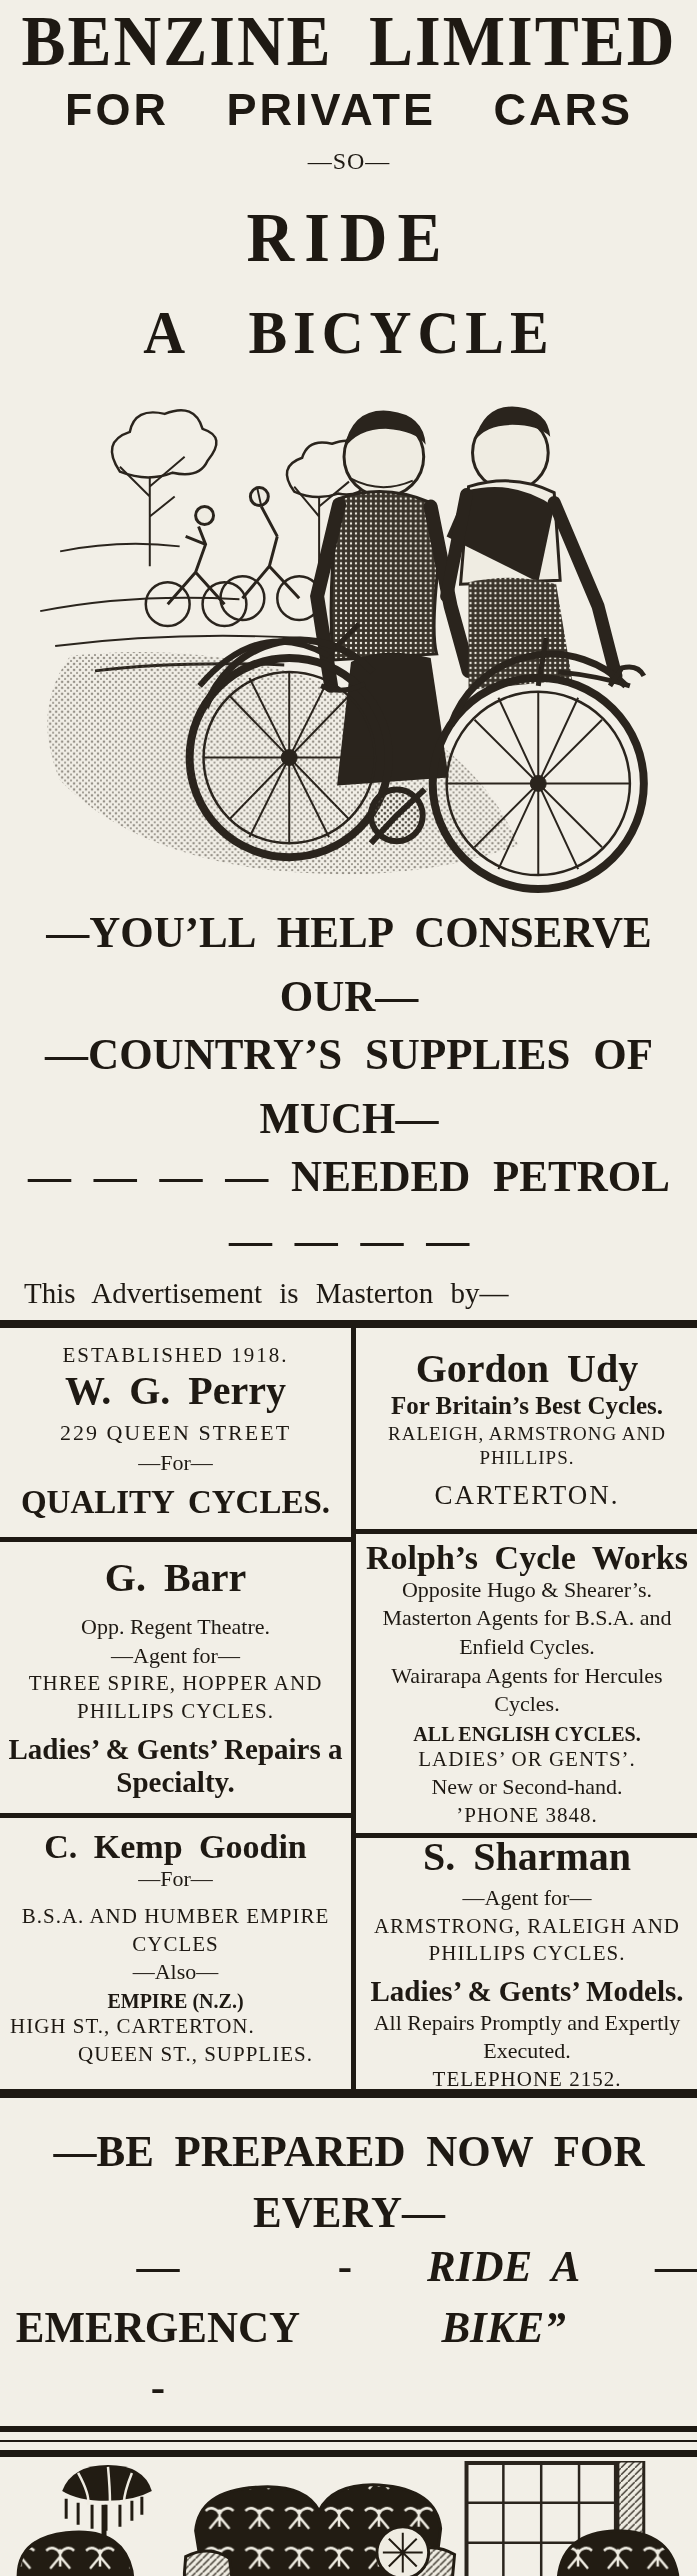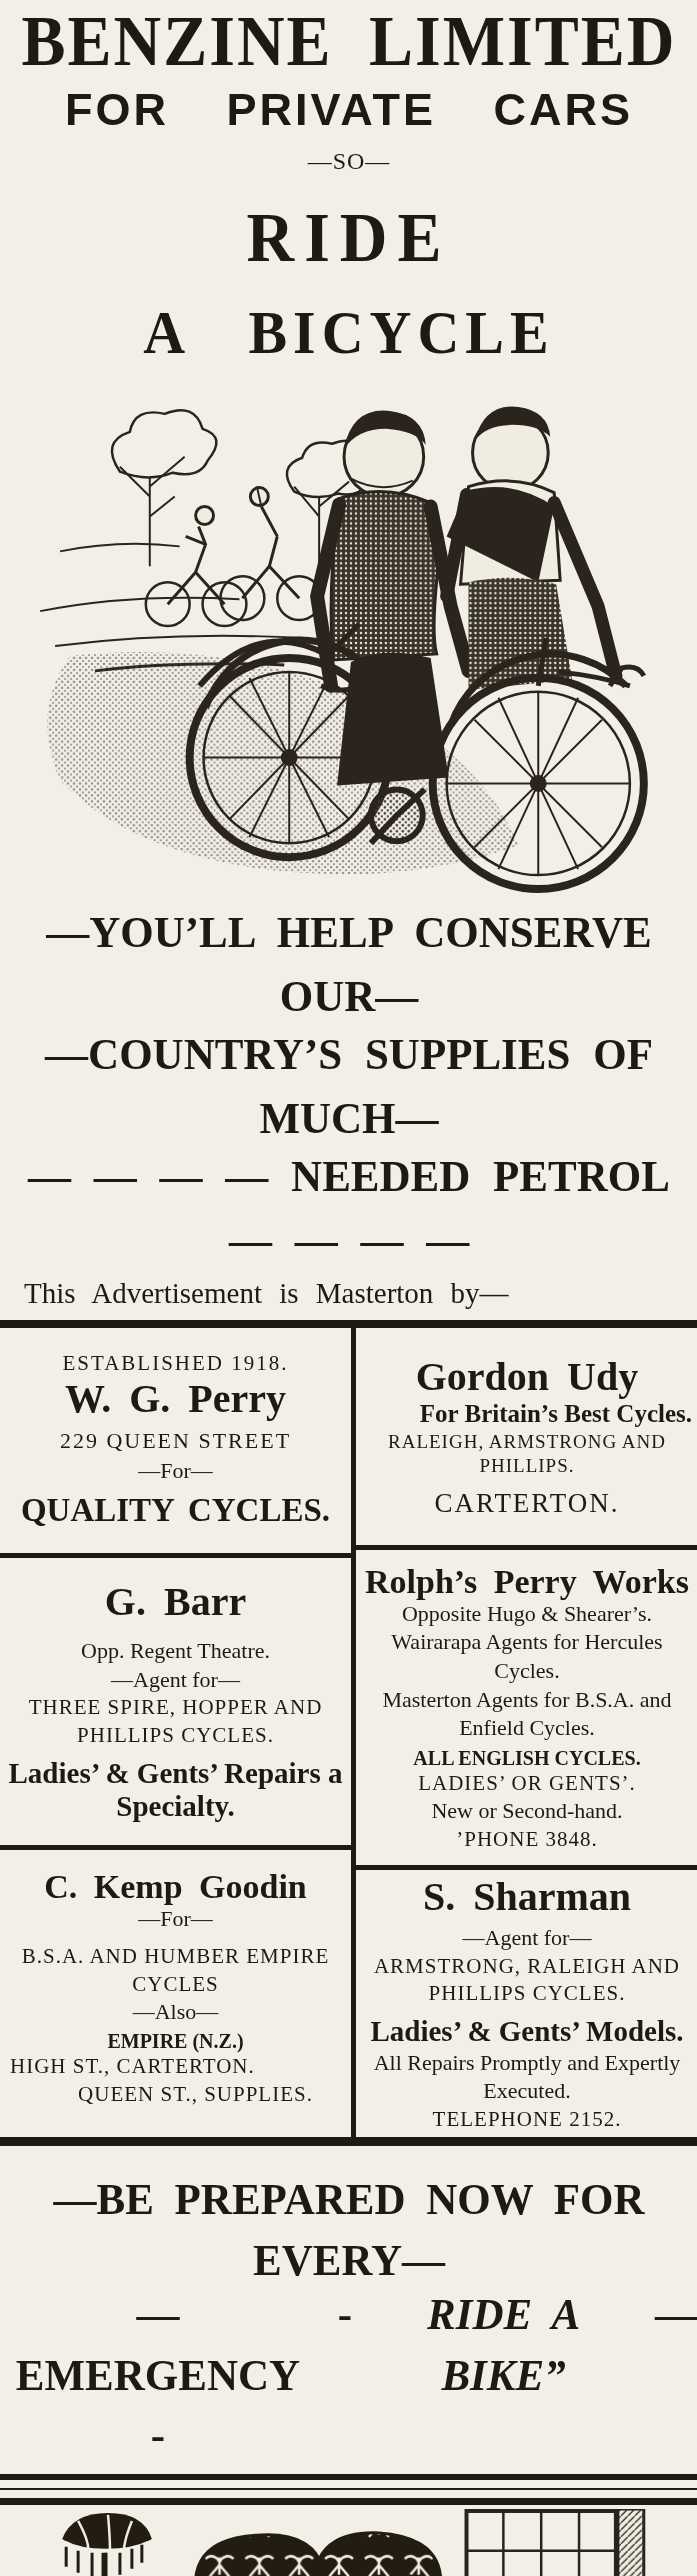--- a/index.html
+++ b/index.html
@@ -65,36 +65,36 @@
     margin-top:10px;
     border-top:8px solid var(--ink);
     border-bottom:9px solid var(--ink);
     display:flex;
   }
   .s-col{display:flex;flex-direction:column;}
   .s-col.left{width:351px;border-right:5px solid var(--ink);}
   .s-col.right{flex:1;}
   .s-cell{
     display:flex;flex-direction:column;justify-content:center;
-    text-align:center;padding:14px 6px;
+    text-align:center;padding:6px 6px;
   }
   .s-cell.rb{border-bottom:5px solid var(--ink);}
   .cell-perry{height:197px;}
   .cell-udy{height:189px;}
   .cell-barr{height:259px;}
   .cell-rolphs{height:287px;}
   .cell-goodin{height:247px;}
   .cell-sharman{height:239px;}
   .sp-eyebrow{font-size:21px;letter-spacing:2px;}
   .sp-name{font-weight:bold;font-size:40px;line-height:1.05;margin-top:2px;word-spacing:8px;}
   .sp-name.small{font-size:34px;}
   .sp-addr{font-size:22px;letter-spacing:2px;margin-top:8px;}
   .sp-dash{font-size:22px;margin-top:4px;}
   .sp-tagline{font-weight:bold;font-size:33px;margin-top:8px;word-spacing:6px;text-align:center;}
-  .sp-bold24{font-weight:bold;font-size:25px;margin-top:2px;text-align:right;}
+  .sp-bold24{font-weight:bold;font-size:25px;margin-top:2px;}
   .sp-caps18{font-size:19px;letter-spacing:1px;line-height:1.25;margin-top:2px;}
   .sp-place{font-size:27px;letter-spacing:2px;margin-top:10px;}
   .sp-plain22{font-size:22px;line-height:1.3;}
   .sp-head28{font-weight:bold;font-size:20px;margin-top:4px;}
   .sp-head26{font-weight:bold;font-size:29px;line-height:1.15;margin-top:8px;}
   .sp-caps20{font-size:21px;letter-spacing:1px;line-height:1.3;}
   .sp-left{text-align:left;padding-left:4px;}
   .sp-indent{text-align:center;padding-left:40px;}
 
   
@@ -245,24 +245,24 @@
     <div class="s-col right">
 
       <div class="s-cell rb cell-udy">
         <div class="sp-name">Gordon Udy</div>
         <div class="sp-bold24">For Britain’s Best Cycles.</div>
         <div class="sp-caps18">RALEIGH, ARMSTRONG AND PHILLIPS.</div>
         <div class="sp-place">CARTERTON.</div>
       </div>
 
       <div class="s-cell rb cell-rolphs">
-        <div class="sp-name small">Rolph’s Perry Works</div>
+        <div class="sp-name small">Rolph’s Cycle Works</div>
         <div class="sp-plain22">Opposite Hugo &amp; Shearer’s.</div>
+        <div class="sp-plain22">Masterton Agents for B.S.A. and Enfield Cycles.</div>
         <div class="sp-plain22">Wairarapa Agents for Hercules Cycles.</div>
-        <div class="sp-plain22">Masterton Agents for B.S.A. and Enfield Cycles.</div>
         <div class="sp-head28">ALL ENGLISH CYCLES.</div>
         <div class="sp-caps20">LADIES’ OR GENTS’.</div>
         <div class="sp-plain22">New or Second-hand.</div>
         <div class="sp-caps20">’PHONE 3848.</div>
       </div>
 
       <div class="s-cell cell-sharman">
         <div class="sp-name">S. Sharman</div>
         <div class="sp-plain22" style="margin-top:6px;">—Agent for—</div>
         <div class="sp-caps20">ARMSTRONG, RALEIGH AND PHILLIPS CYCLES.</div>

